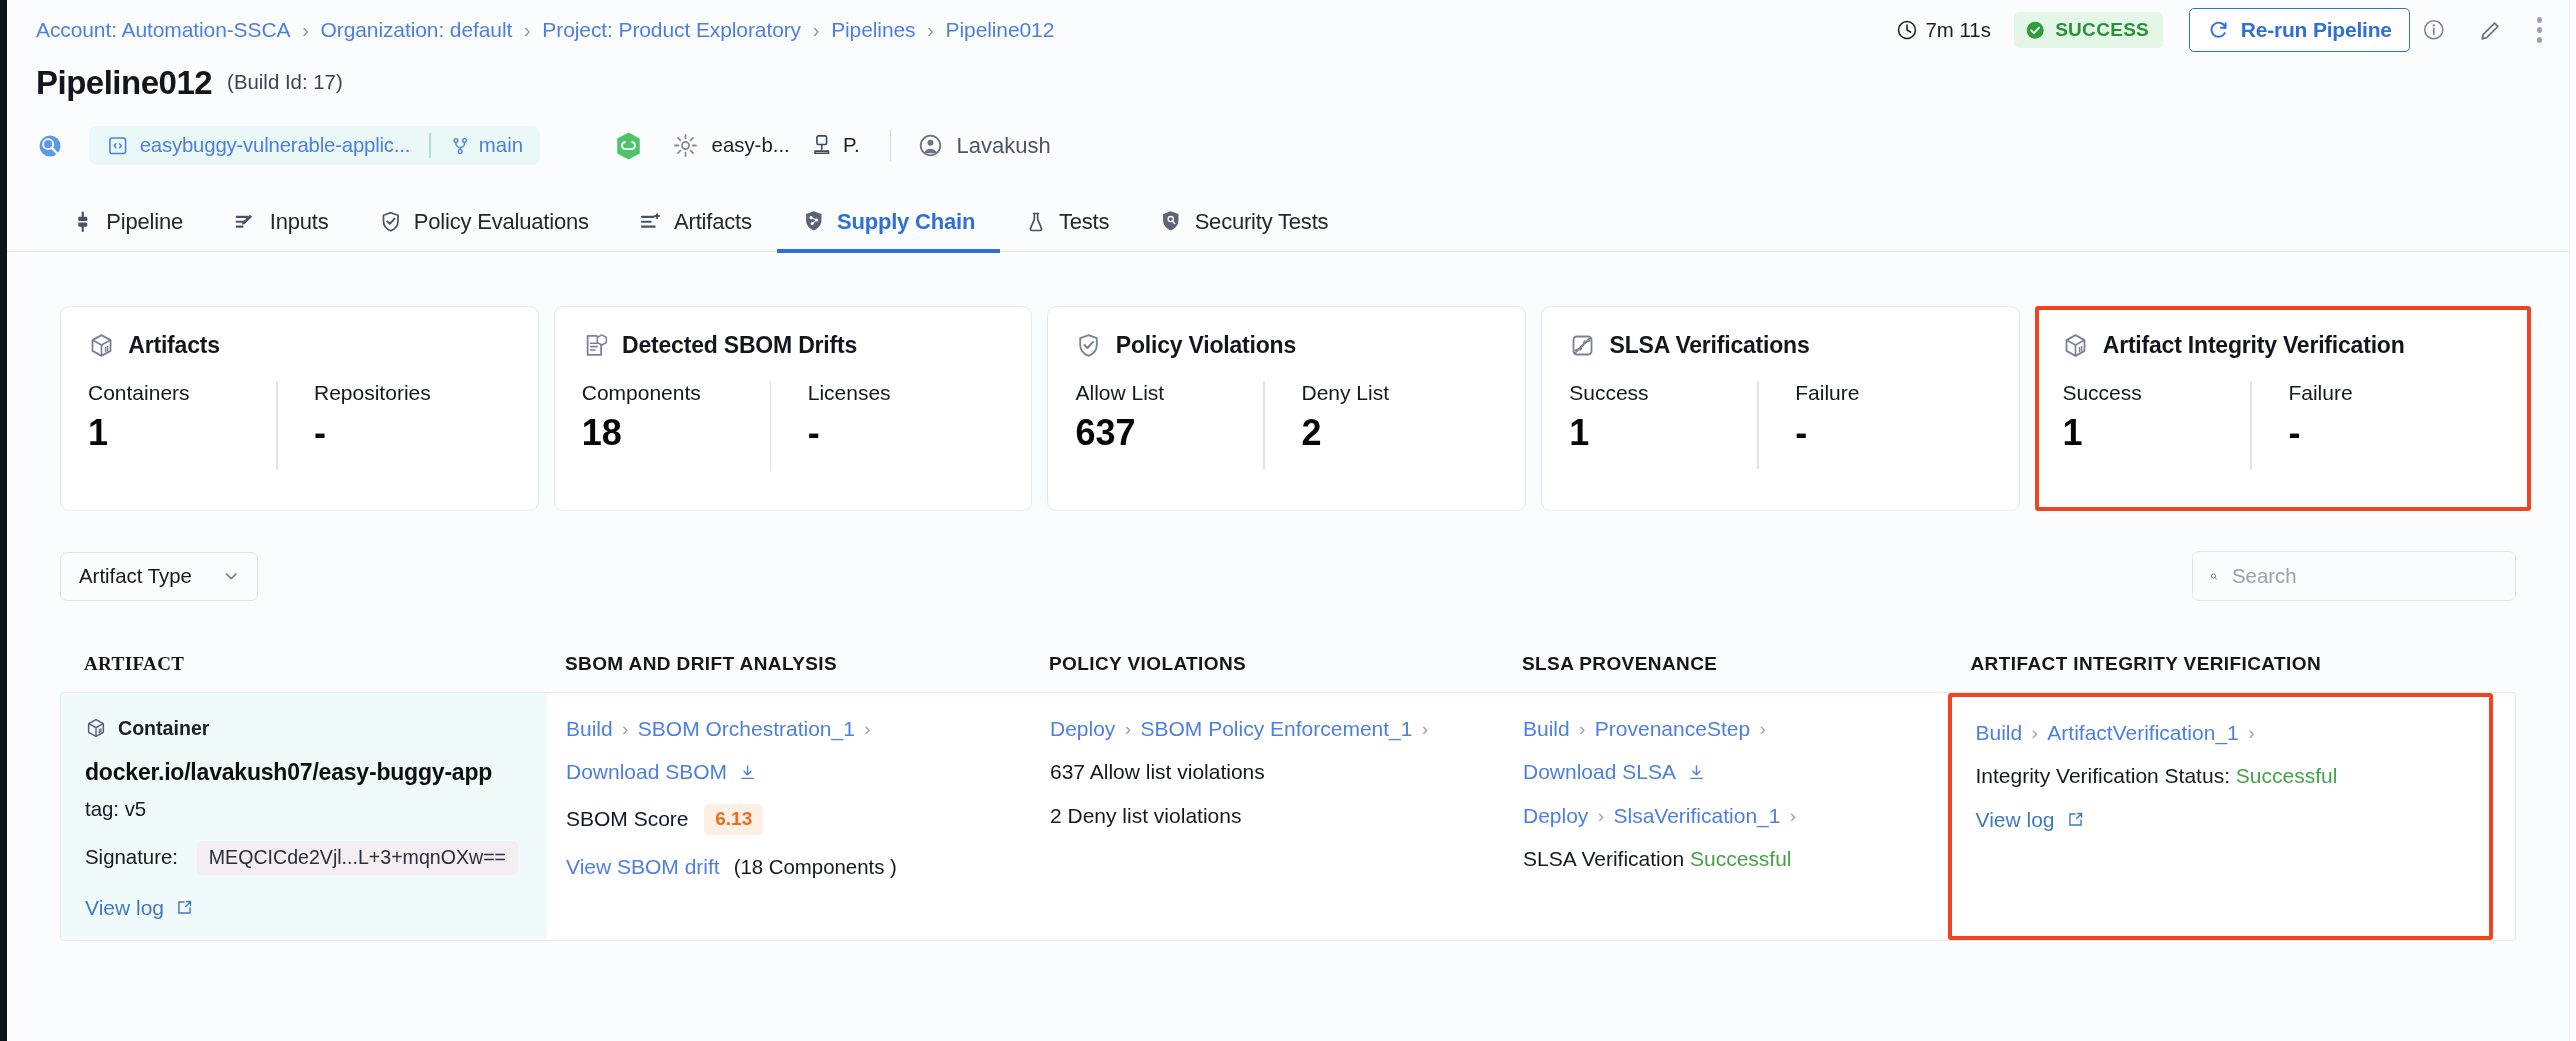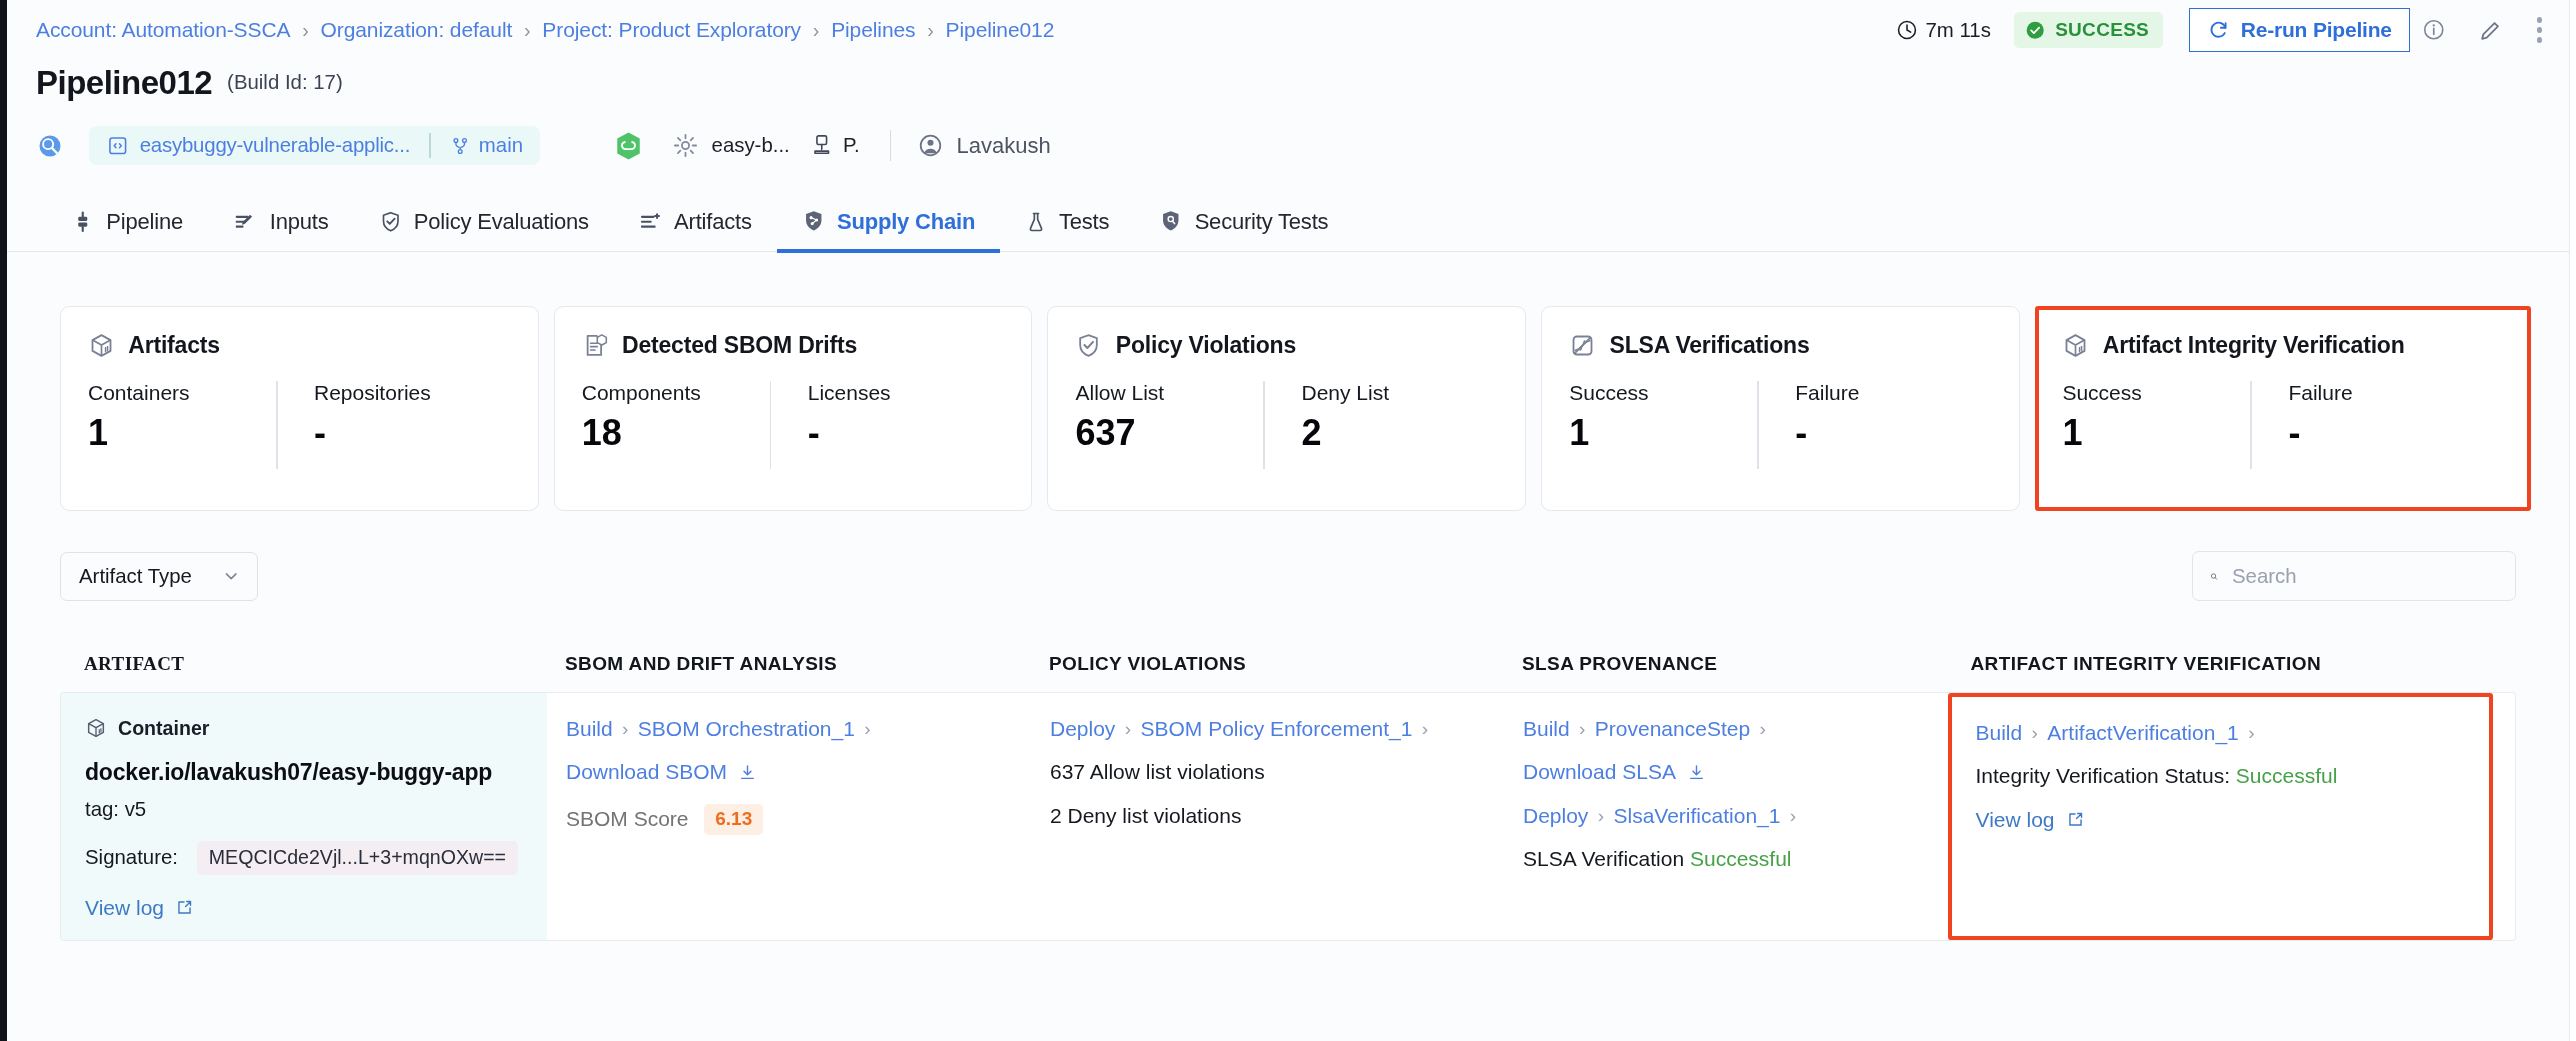--- a/index.html
+++ b/index.html
@@ -32,21 +32,21 @@
   .duration { display: flex; align-items: center; gap: 7px; font-size: 20.4px; color: #1a1d26; margin-right: 23.5px; }
   .clock-ic { width: 22px; height: 22px; flex: none; }
   .status-pill {
     display: flex; align-items: center; gap: 9.4px;
     background: #e4f7e6; border-radius: 5.5px; padding: 7px 14px 7px 11px;
     margin-right: 26px;
   }
   .status-pill .txt { font-size: 19px; font-weight: bold; color: #29913c; letter-spacing: 0.3px; }
   .rerun-btn {
     display: flex; align-items: center; gap: 10.2px;
-    border: 1.6px solid #2f6fd9; border-radius: 0;
+    border: 1.6px solid #2f6fd9; border-radius: 5px;
     padding: 9.4px 17px; background: #fff; cursor: pointer;
   }
   .rerun-btn .txt { font-size: 21px; color: #2f6fd9; font-weight: 600; letter-spacing: -0.2px; }
   .info-ic { width: 23.5px; height: 23.5px; margin-left: 12.5px; flex: none; }
   .pencil-ic { width: 27px; height: 27px; margin-left: 31px; flex: none; }
   .kebab { margin-left: 33px; margin-right: 4.7px; display: flex; flex-direction: column; gap: 4.7px; align-items: center; cursor: pointer; }
   .kebab i { width: 5.5px; height: 5.5px; border-radius: 50%; background: #9aa1b2; display: block; }
 
   
   .title-row { position: absolute; left: 7px; top: 60px; width: 2562px; height: 45px; display: flex; align-items: center; padding-left: 29px; }
@@ -156,21 +156,21 @@
   .sig-lbl { font-size: 20.4px; color: #15181f; }
   .sig-val { font-size: 19.6px; color: #2a2e3a; background: #f4eef3; border-radius: 4.7px; padding: 5.5px 11.8px; }
   .vlog { display: flex; align-items: center; gap: 11px; font-size: 21px; color: #3e7ac4; cursor: pointer; }
 
   .bc { display: flex; align-items: center; gap: 0; margin-bottom: 19.6px; flex-wrap: wrap; }
   .bc a { font-size: 21px; color: #4d7fe0; cursor: pointer; text-decoration: none; }
   .bc .sep { font-size: 19px; color: #9aa1b2; margin: 0 9.4px; }
   .lnk { font-size: 21px; color: #4d7fe0; cursor: pointer; display: flex; align-items: center; gap: 11px; margin-bottom: 19.6px; }
   .plain { font-size: 21px; color: #15181f; margin-bottom: 19.6px; }
   .score-row { display: flex; align-items: center; gap: 15.7px; margin-bottom: 19.6px; }
-  .score-lbl { font-size: 21px; color: #737373; cursor: pointer; }
+  .score-lbl { font-size: 21px; color: #0f172a; cursor: pointer; }
   .score-badge { font-size: 19px; color: #ef6c1f; background: #fdefe4; border-radius: 4.7px; padding: 4.7px 11px; font-weight: 600; }
   .drift-row { display: flex; align-items: baseline; gap: 14px; }
   .drift-row .a { font-size: 21px; color: #4d7fe0; cursor: pointer; }
   .drift-row .b { font-size: 20.4px; color: #15181f; }
   .ok { color: #45a248; }
   .status-line { font-size: 21px; color: #15181f; margin-bottom: 19.6px; }
 
   .trow .td.c5.hl5 { border: 4.7px solid #f04421; border-radius: 3.1px; }
 </style>
 </head>
@@ -517,20 +517,24 @@
           <span>Download SBOM</span>
           <svg width="19" height="19" viewBox="0 0 24 24" fill="none">
             <path d="M12 3.6v11M7.6 10.4l4.4 4.4 4.4-4.4" stroke="#4d7fe0" stroke-width="1.8" stroke-linecap="round" stroke-linejoin="round"></path>
             <path d="M4.6 19.4h14.8" stroke="#4d7fe0" stroke-width="1.8" stroke-linecap="round"></path>
           </svg>
         </div>
         <div class="score-row">
           <span class="score-lbl">SBOM Score</span>
           <span class="score-badge">6.13</span>
         </div>
+        <div class="drift-row">
+          <span class="a">View SBOM drift</span>
+          <span class="b">(18 Components )</span>
+        </div>
       </div>
 
       <div class="td c3">
         <div class="bc">
           <a>Deploy</a>
           <span class="sep">›</span>
           <a>SBOM Policy Enforcement_1</a>
           <span class="sep">›</span>
         </div>
         <div class="plain">637 Allow list violations</div>

